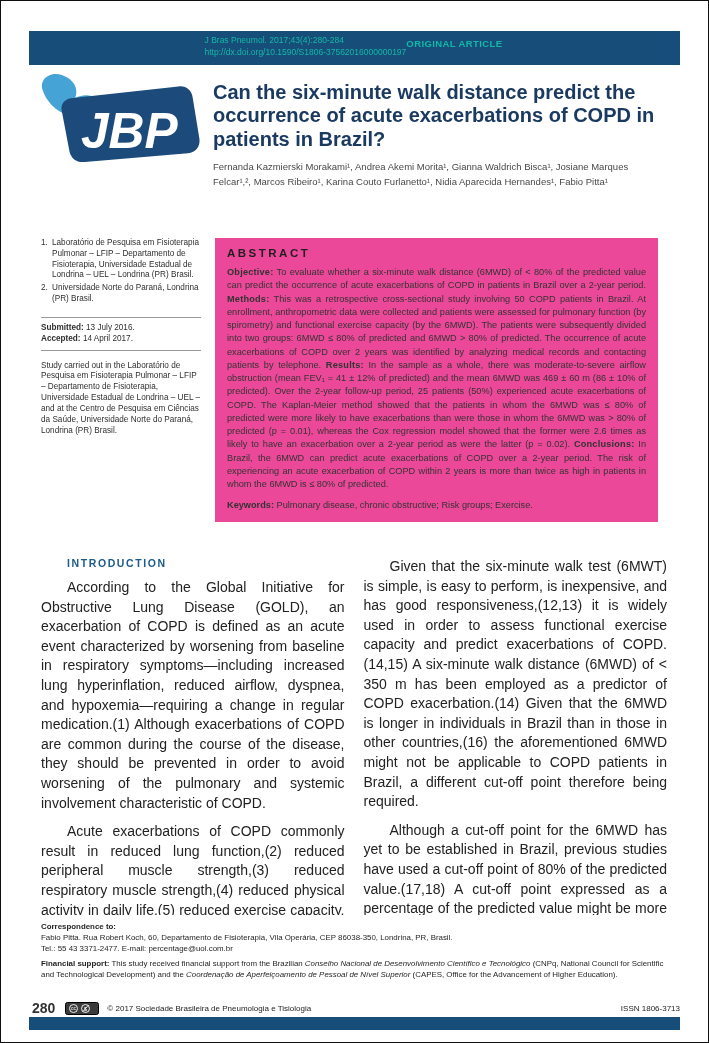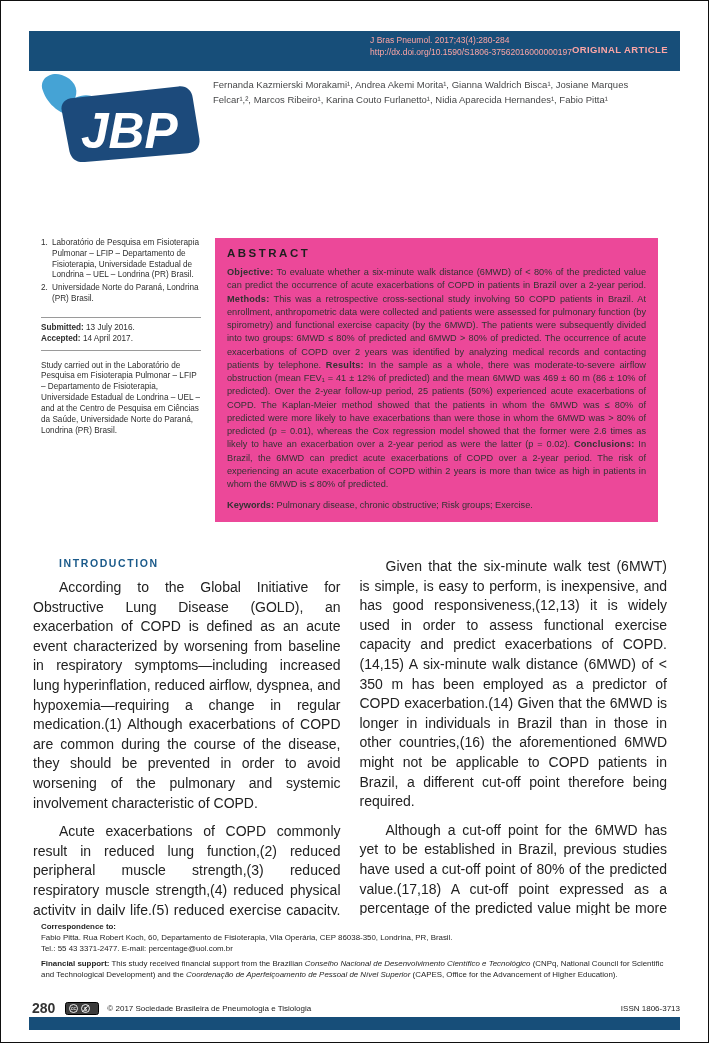--- a/index.html
+++ b/index.html
@@ -5,22 +5,22 @@
   * { margin:0; padding:0; box-sizing:border-box; }
   html,body { background:#ffffff; }
   .page {
     position:relative; width:709px; height:1043px; background:#ffffff;
     border:1px solid #0f0f0f; overflow:hidden;
     font-family:"Liberation Sans","DejaVu Sans",sans-serif; color:#222;
   }
 
   
   .header-bar {
-    position:absolute; top:30px; left:28px; right:28px; height:40px;
-    background:#174e79; color:#fca5a5; display:flex; justify-content:flex-end;
+    position:absolute; top:30px; left:28px; right:28px; height:34px;
+    background:#174e79; color:#14b8a6; display:flex; justify-content:center;
   }
   .header-meta { padding:3px 0 0 10px; font-size:8.5px; line-height:1.45; }
   .header-meta .doi { cursor:pointer; }
   .article-type {
     align-self:flex-end; padding:0 12px 16px 0; font-weight:bold;
     font-size:9.5px; letter-spacing:0.4px; white-space:nowrap;
   }
 
   
   .masthead { position:absolute; top:68px; left:28px; right:28px; display:flex; align-items:flex-start; }
@@ -40,21 +40,21 @@
 
   
   .abstract { position:absolute; top:237px; left:214px; right:50px; background:#ec4899; padding:9px 12px 10px; }
   .abstract h2 { font-size:11.5px; letter-spacing:2.5px; color:#1f1f1f; margin-bottom:7px; font-weight:bold; }
   .abs-text { font-size:9.2px; line-height:1.44; text-align:justify; color:#333; }
   .abs-text b { font-weight:bold; letter-spacing:0.2px; }
   .keywords { margin-top:8px; font-size:9.2px; line-height:1.4; text-align:justify; color:#333; }
   .keywords b { font-weight:bold; }
 
   
-  .body-cols { position:absolute; top:556px; left:32px; right:41px; display:flex; gap:19px; height:358px; overflow:hidden; }
+  .body-cols { position:absolute; top:556px; left:40px; right:41px; display:flex; gap:19px; height:358px; overflow:hidden; }
   .col { flex:1; min-width:0; }
   .section-heading { font-size:10.5px; font-weight:bold; color:#1b5a8a; letter-spacing:1.6px; padding-left:26px; margin-bottom:9px; }
   .col p { font-size:14px; line-height:1.4; text-align:justify; color:#222; margin-bottom:9px; text-indent:26px; }
 
   
   .footer { position:absolute; top:921px; left:40px; right:40px; font-size:7.9px; line-height:1.38; color:#1f1f1f; }
   .footer b { font-weight:bold; }
   .footer .fin { margin-top:4px; }
   .email { cursor:pointer; }
 
@@ -81,20 +81,21 @@
 
   <div class="masthead">
     <div class="logo-box">
       <svg width="172" height="96" viewBox="0 0 180 100">
         <path d="M6,22 C2,10 14,2 26,6 C38,10 44,20 40,30 C52,24 66,28 68,40 L48,48 C30,52 12,40 6,22 Z" fill="#45a3d5"></path>
         <path d="M38,30 C30,30 24,36 26,44 L34,86 C36,94 42,98 50,97 L158,88 C166,87 171,81 170,73 L163,30 C162,22 156,17 148,18 L38,30 Z" fill="#1c4a7b"></path>
         <text x="46" y="82" font-family="Liberation Sans, sans-serif" font-size="52" font-weight="bold" font-style="italic" fill="#ffffff">JBP</text>
       </svg>
     </div>
     <div class="headgroup">
+      <h1 class="title">Can the six-minute walk distance predict the occurrence of acute exacerbations of COPD in patients in Brazil?</h1>
       <p class="authors">Fernanda Kazmierski Morakami¹, Andrea Akemi Morita¹, Gianna Waldrich Bisca¹, Josiane Marques Felcar¹,², Marcos Ribeiro¹, Karina Couto Furlanetto¹, Nidia Aparecida Hernandes¹, Fabio Pitta¹</p>
     </div>
   </div>
 
   <aside class="sidebar">
     <div class="affil">
       <span class="affil-num">1.</span>
       <span class="affil-text">Laboratório de Pesquisa em Fisioterapia Pulmonar – LFIP – Departamento de Fisioterapia, Universidade Estadual de Londrina – UEL – Londrina (PR) Brasil.</span>
     </div>
     <div class="affil">

